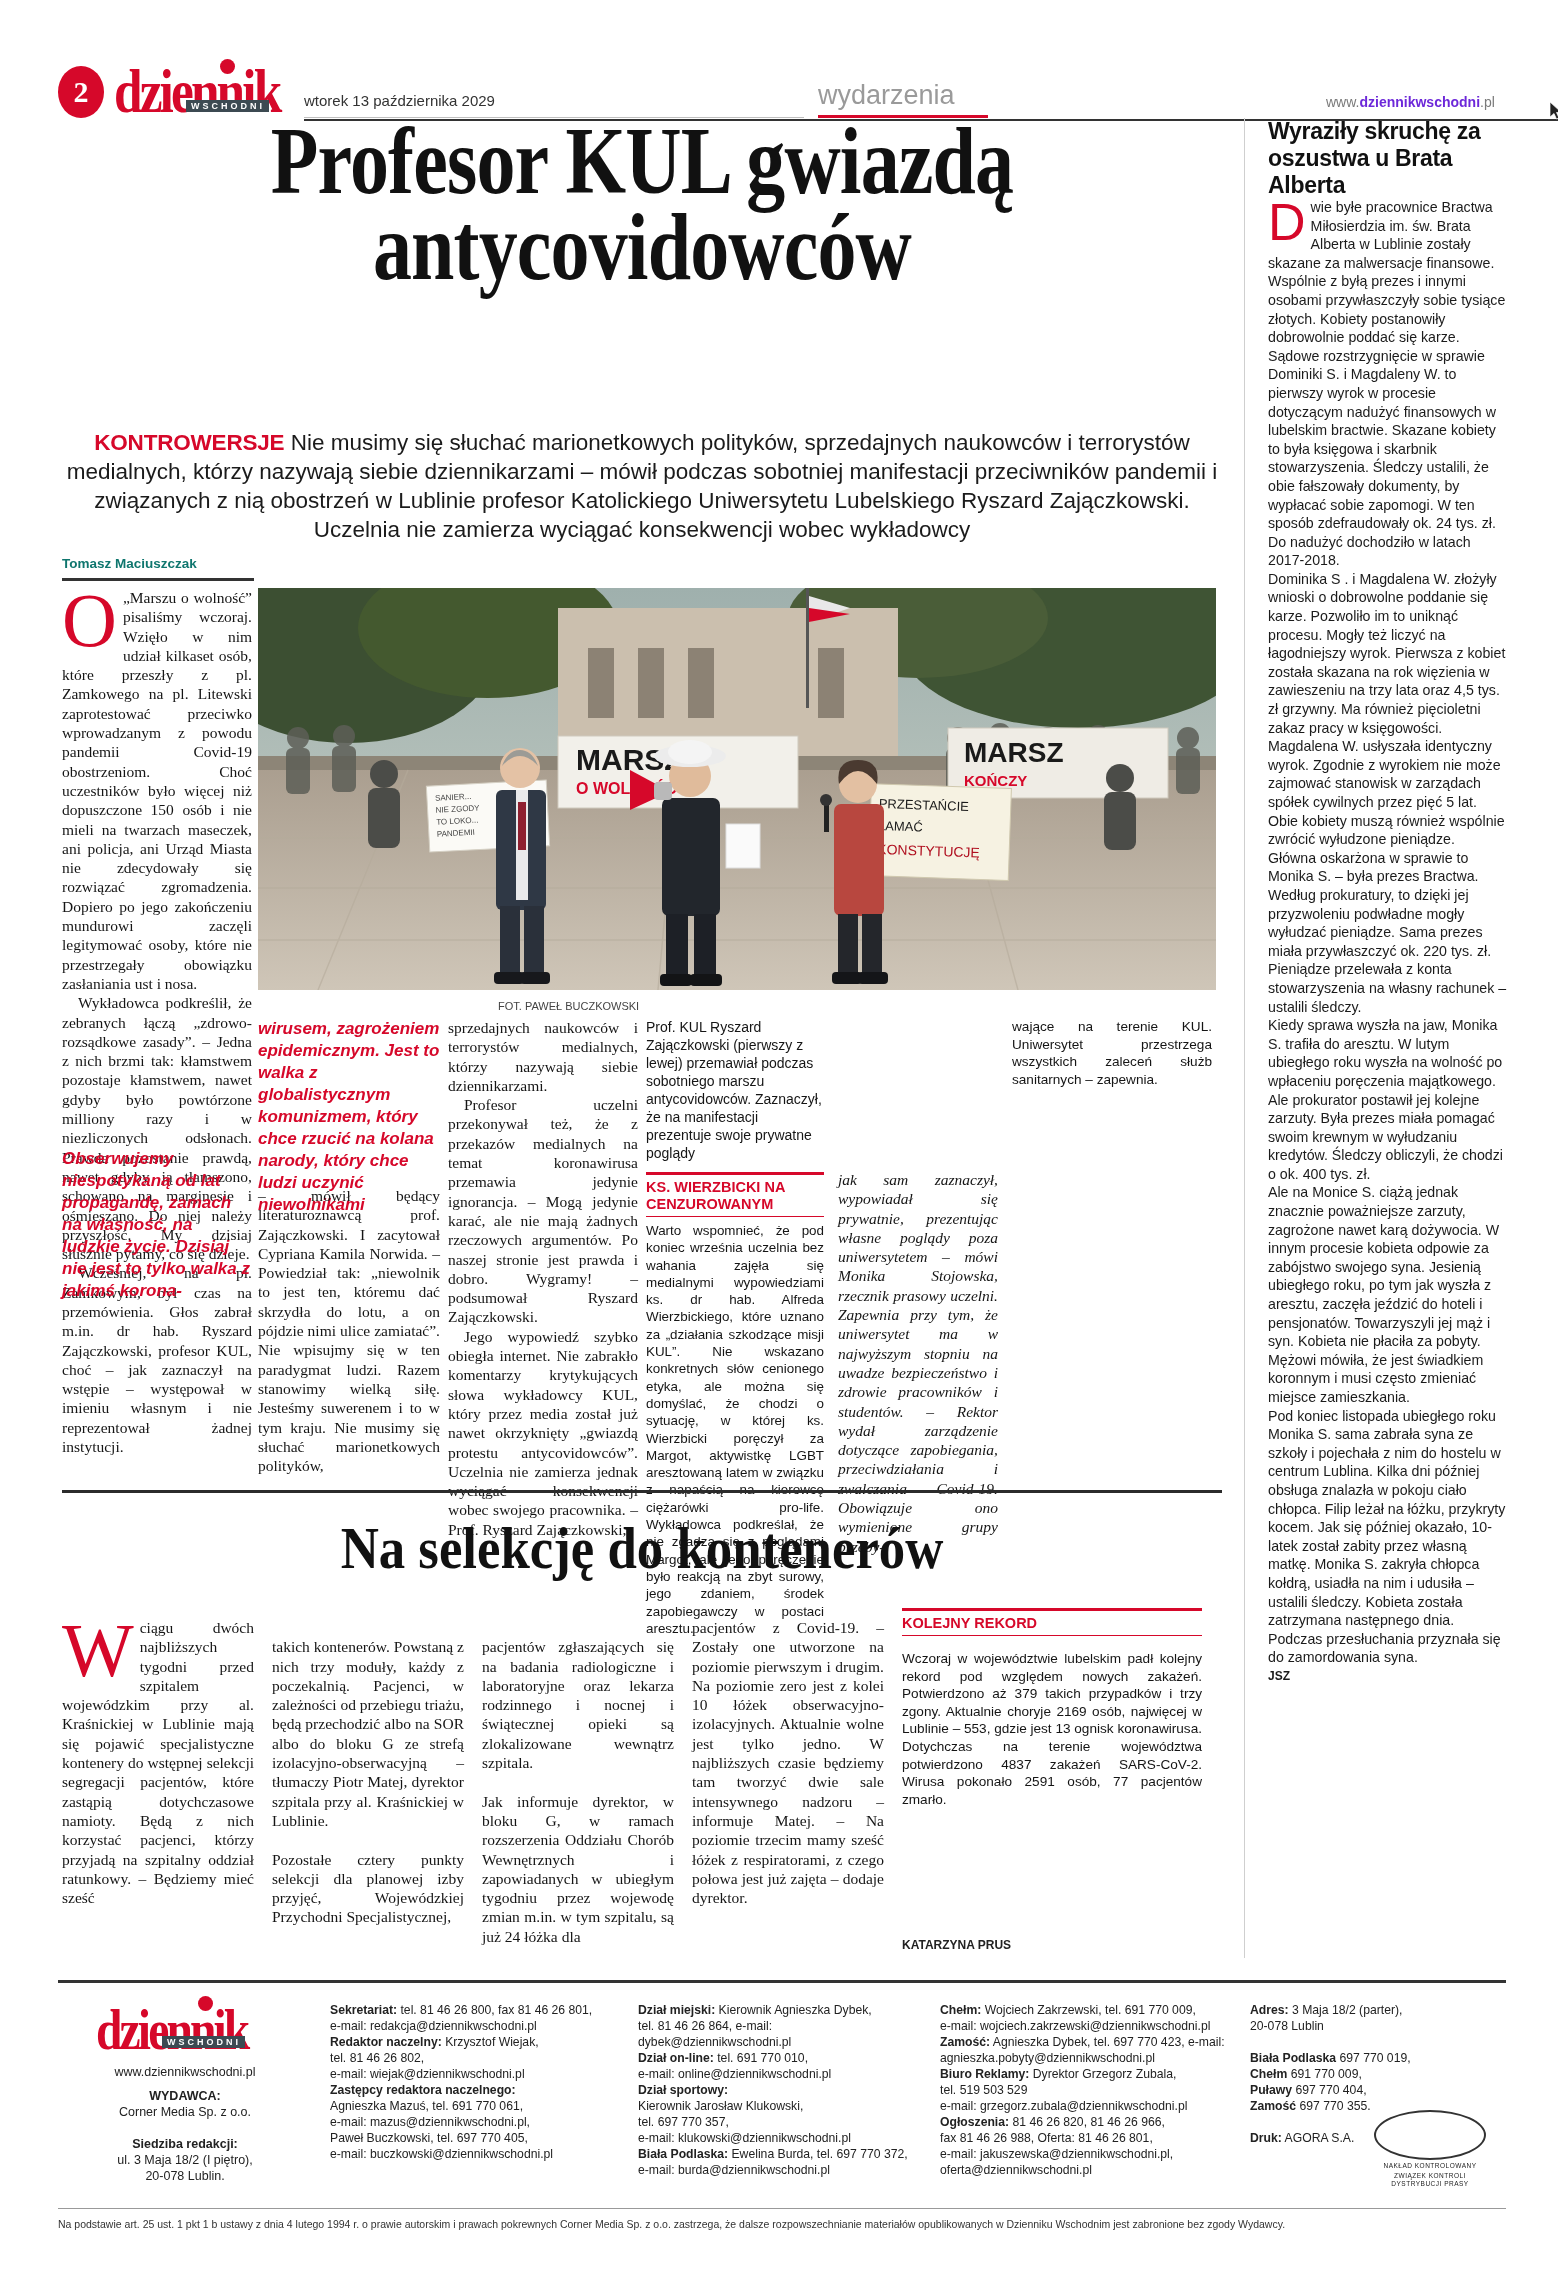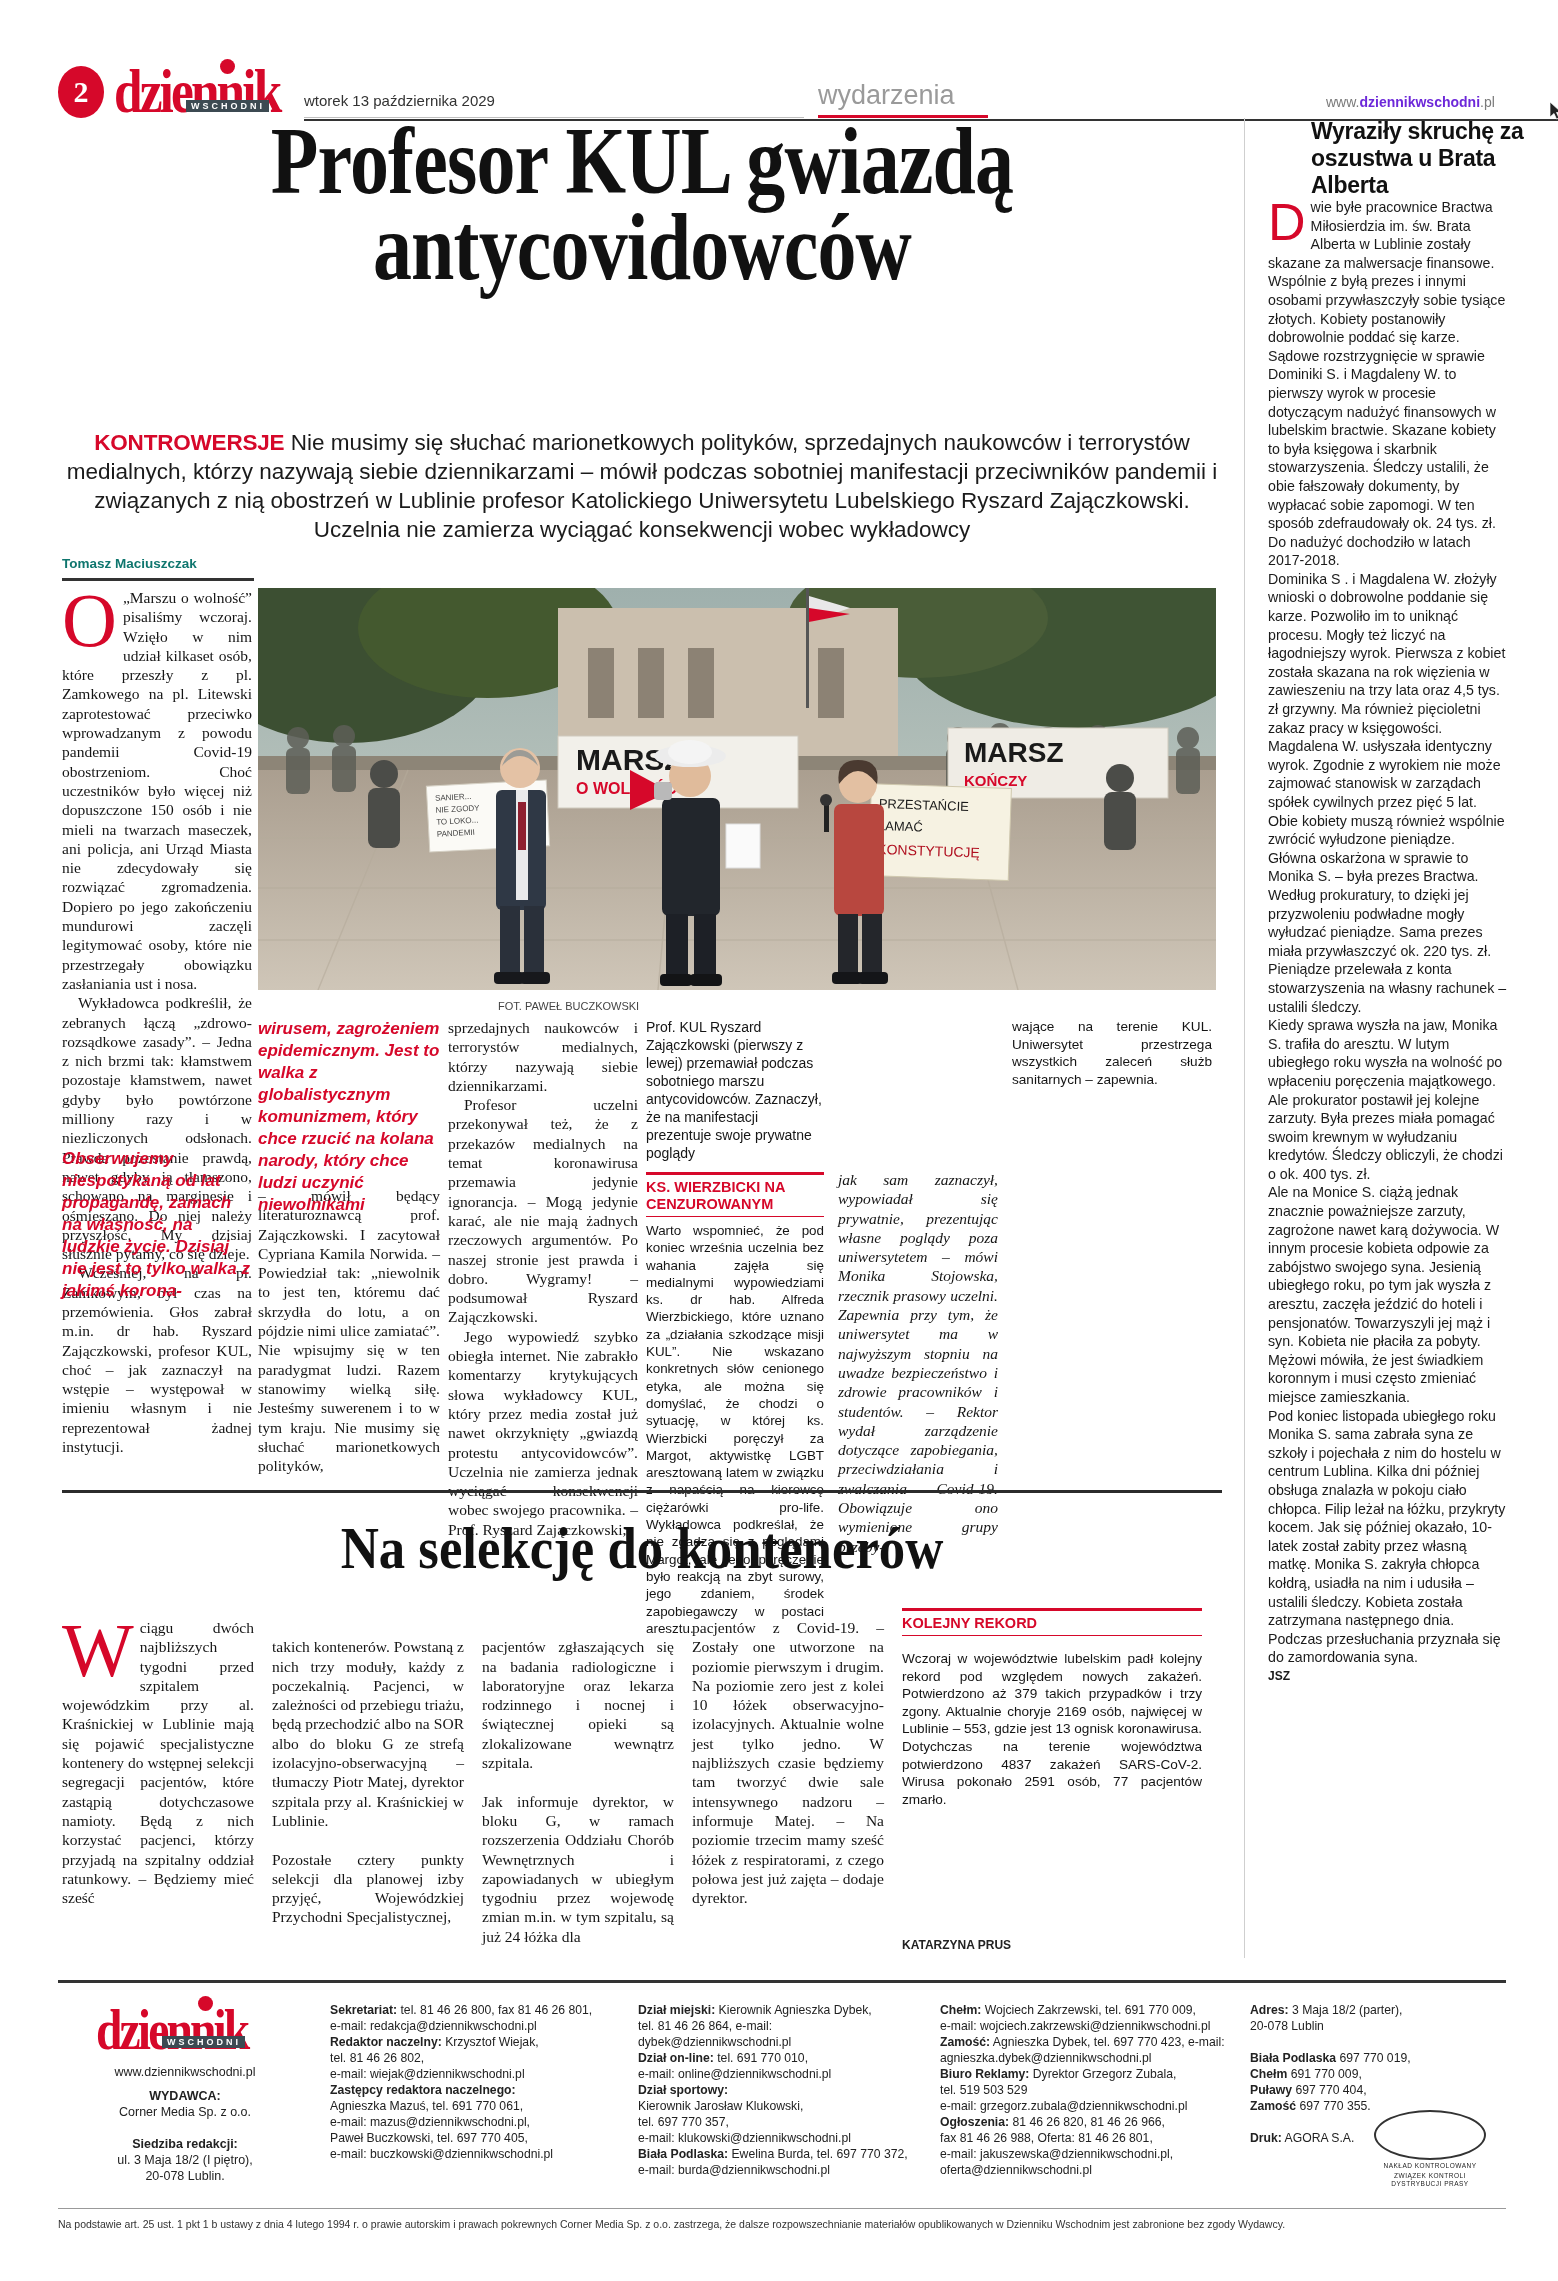--- a/index.html
+++ b/index.html
@@ -123,21 +123,21 @@
   .foot-bottom-rule{position:absolute;left:58px;top:2208px;width:1448px;height:1px;background:#999;}
   .stamp{position:absolute;left:1370px;top:2110px;width:120px;height:74px;text-align:center;}
   .stamp-oval{width:108px;height:46px;border:2px solid #333;border-radius:50%;margin:0 auto;position:relative;}
   .stamp-lbl{font-size:6.5px;letter-spacing:0.5px;color:#222;margin-top:2px;line-height:8px;}
   .sig{font-family:"Liberation Sans",sans-serif;font-weight:bold;font-size:12px;color:#222;}
 
   
   .sidebar-title{
     position:absolute;left:1268px;top:118px;width:240px;
     font-family:"Liberation Sans",sans-serif;font-weight:bold;font-size:23px;
-    line-height:27px;color:#111;letter-spacing:-0.3px;margin-left:43px;
+    line-height:27px;color:#111;letter-spacing:-0.3px;
   }
   .sidebar-body{
     position:absolute;left:1268px;top:198px;width:240px;
     font-family:"Liberation Sans",sans-serif;font-size:14.2px;line-height:18.6px;color:#1b1b1b;
   }
   .sb-drop{
     float:left;font-family:"Liberation Sans",sans-serif;color:#d6082a;
     font-size:52px;line-height:42px;padding:3px 5px 0 0;font-weight:300;
   }
   .vrule{position:absolute;background:#cfcfcf;width:1px;}
@@ -434,21 +434,21 @@
       <div><span>Kierownik Jarosław Klukowski,</span></div>
       <div><span>tel. 697 770 357,</span></div>
       <div><span>e-mail: klukowski@dziennikwschodni.pl</span></div>
       <div><b>Biała Podlaska:</b><span> Ewelina Burda, tel. 697 770 372,</span></div>
       <div><span>e-mail: burda@dziennikwschodni.pl</span></div>
     </div>
   <div class="foot-col" style="left:940px;top:2002px;width:300px;">
       <div><b>Chełm:</b><span> Wojciech Zakrzewski, tel. 691 770 009,</span></div>
       <div><span>e-mail: wojciech.zakrzewski@dziennikwschodni.pl</span></div>
       <div><b>Zamość:</b><span> Agnieszka Dybek, tel. 697 770 423, e-mail:</span></div>
-      <div><span>agnieszka.dybek@dziennikwschodni.pl</span></div>
+      <div><span>agnieszka.pobyty@dziennikwschodni.pl</span></div>
       <div><b>Biuro Reklamy:</b><span> Dyrektor Grzegorz Zubala,</span></div>
       <div><span>tel. 519 503 529</span></div>
       <div><span>e-mail: grzegorz.zubala@dziennikwschodni.pl</span></div>
       <div><b>Ogłoszenia:</b><span>  81 46 26 820, 81 46 26 966,</span></div>
       <div><span>fax 81 46 26 988, Oferta: 81 46 26 801,</span></div>
       <div><span>e-mail: jakuszewska@dziennikwschodni.pl,</span></div>
       <div><span>oferta@dziennikwschodni.pl</span></div>
     </div>
   <div class="foot-col" style="left:1250px;top:2002px;width:250px;">
       <div><b>Adres:</b><span> 3 Maja 18/2 (parter),</span></div>

